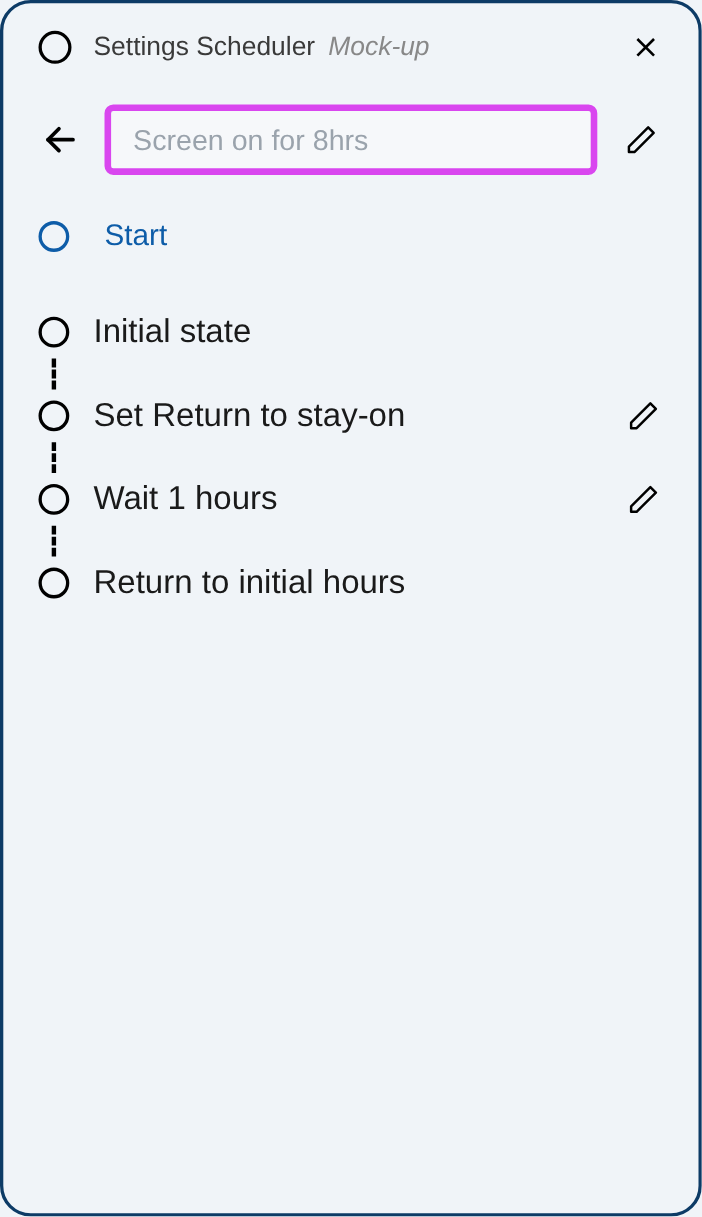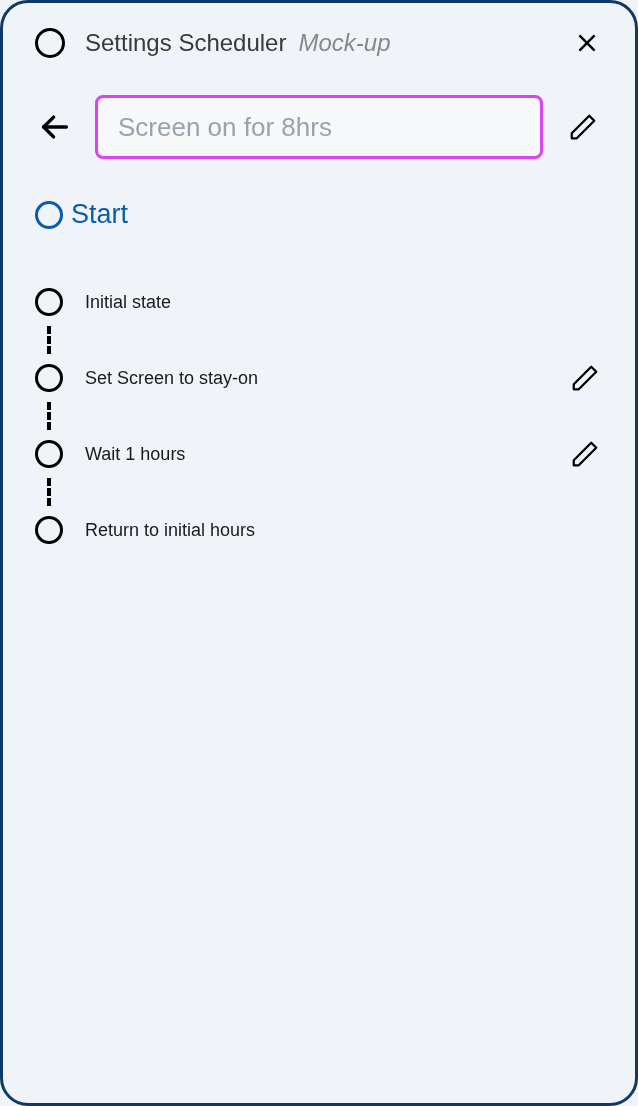--- a/index.html
+++ b/index.html
@@ -76,21 +76,21 @@
       cursor: pointer;
       flex-shrink: 0;
     }
     .back-btn svg {
       width: 34px;
       height: 34px;
     }
     .name-input {
       flex: 1;
       height: 64px;
-      border: 3px solid #d946ef;
+      border: 6px solid #d946ef;
       border-radius: 8px;
       background: #f6f8fa;
       font-size: 26px;
       padding: 0 20px;
       color: #333;
       font-family: inherit;
     }
     .name-input::placeholder {
       color: #9aa3ac;
     }
@@ -103,21 +103,21 @@
       cursor: pointer;
       flex-shrink: 0;
     }
     .edit-btn svg {
       width: 30px;
       height: 30px;
     }
     .start-row {
       display: flex;
       align-items: center;
-      gap: 8px;
+      gap: 32px;
       margin-bottom: 48px;
       cursor: pointer;
     }
     .start-circle {
       width: 28px;
       height: 28px;
       border: 3px solid #0d5ca8;
       border-radius: 50%;
       flex-shrink: 0;
     }
@@ -140,21 +140,21 @@
     .step-circle {
       width: 28px;
       height: 28px;
       border: 3px solid #000;
       border-radius: 50%;
       flex-shrink: 0;
       background: #f0f4f8;
       z-index: 2;
     }
     .step-label {
-      font-size: 18px;
+      font-size: 30px;
       color: #1a1a1a;
       flex: 1;
     }
     .connector {
       width: 28px;
       height: 28px;
       display: flex;
       justify-content: center;
       flex-shrink: 0;
     }
@@ -228,21 +228,21 @@
       <div class="step-label">Initial state</div>
     </div>
     <div class="connector-row">
       <div class="connector">
           <div class="connector-line"></div>
         </div>
     </div>
 
     <div class="step-row">
       <div class="step-circle"></div>
-      <div class="step-label">Set Screen to stay-on</div>
+      <div class="step-label">Set Return to stay-on</div>
       <div class="step-edit">
         <svg viewBox="0 0 24 24" fill="none" stroke="#000" stroke-width="1.8" stroke-linecap="round" stroke-linejoin="round">
           <path d="M17 3l4 4L7 21l-4 0 0-4L17 3z"></path>
         </svg>
       </div>
     </div>
     <div class="connector-row">
       <div class="connector">
           <div class="connector-line"></div>
         </div>

